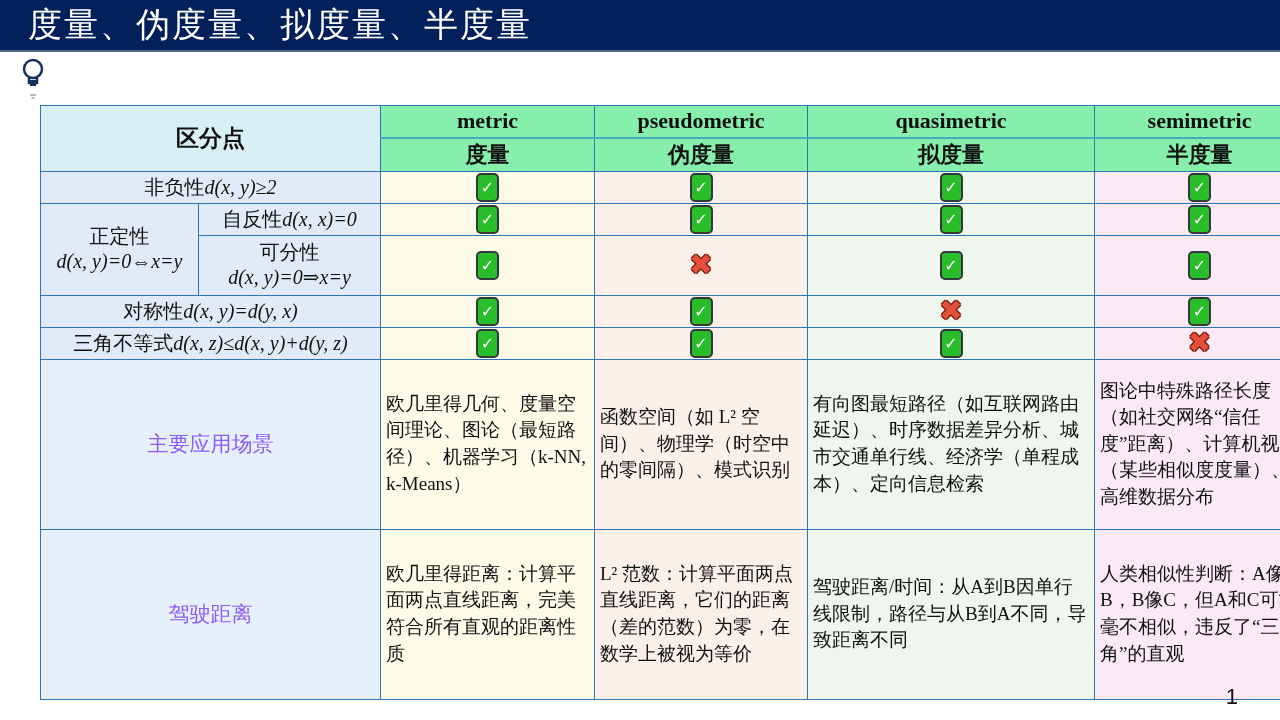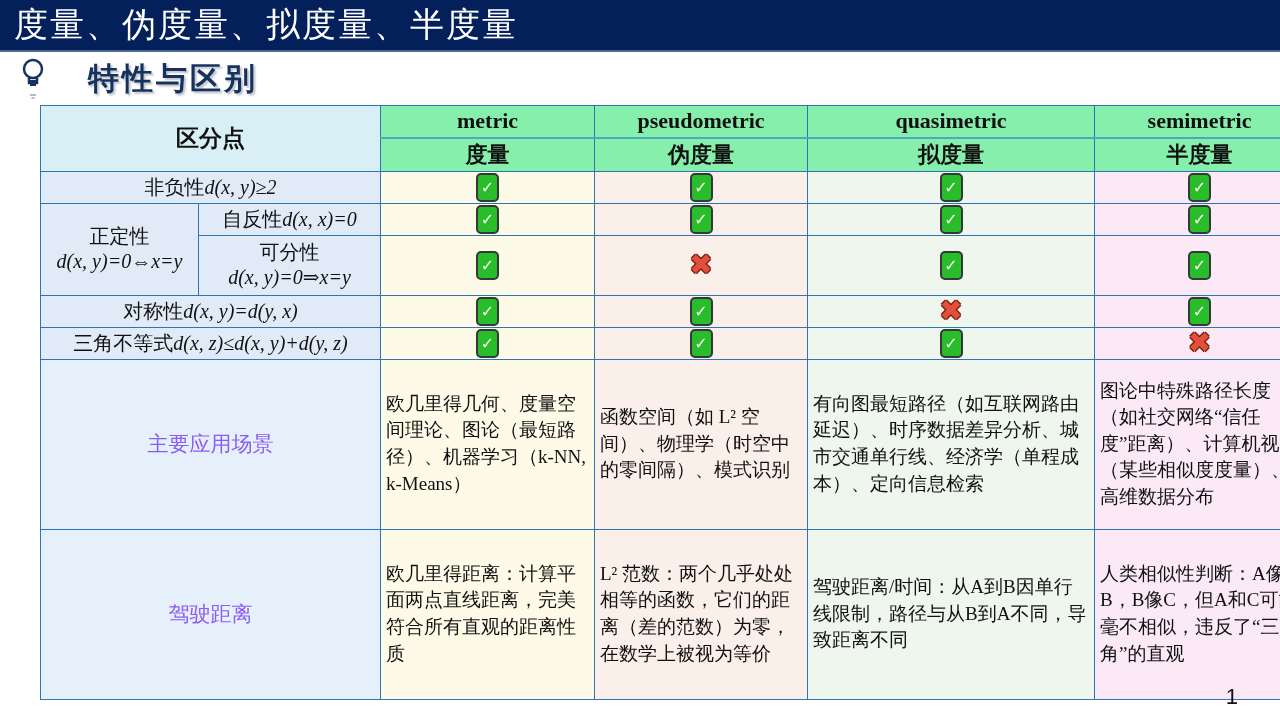--- a/index.html
+++ b/index.html
@@ -2,21 +2,21 @@
 <html><head>
 <meta charset="utf-8">
 <style>
   html,body{margin:0;padding:0;background:#fff;}
   body{font-family:"Liberation Serif","DejaVu Serif",serif;}
   .slide{position:relative;width:1280px;height:720px;background:#ffffff;overflow:hidden;}
 
   
   .banner{position:absolute;left:0;top:0;width:1280px;height:52px;background:#04205A;
           border-bottom:2px solid #51688F;box-sizing:border-box;display:flex;align-items:center;}
-  .banner-title{color:#ffffff;font-size:34px;letter-spacing:2px;padding-left:14px;font-weight:400;}
+  .banner-title{color:#ffffff;font-size:34px;letter-spacing:2px;padding-left:28px;font-weight:400;}
 
   
   .section-head{position:absolute;left:18px;top:56px;height:46px;display:flex;align-items:center;}
   .bulb{width:30px;height:44px;margin-right:40px;}
   .section-title{font-family:"Liberation Sans","DejaVu Sans",sans-serif;font-weight:900;
                  color:#15325F;font-size:31px;letter-spacing:3px;
                  text-shadow:2px 2px 2px rgba(120,120,140,.45);}
 
   
   table.cmp{position:absolute;left:8px;top:105px;width:1264px;border-collapse:collapse;table-layout:fixed;margin-left:32px;}
@@ -60,21 +60,20 @@
 
   <div class="section-head">
     <svg class="bulb" viewBox="0 0 30 44">
       <circle cx="15" cy="12" r="9" fill="none" stroke="#15325F" stroke-width="2.5"></circle>
       <path d="M11 21 L11 26 L19 26 L19 21" fill="none" stroke="#15325F" stroke-width="2.5"></path>
       <line x1="11" y1="24" x2="19" y2="24" stroke="#15325F" stroke-width="2"></line>
       <line x1="12" y1="28" x2="18" y2="28" stroke="#15325F" stroke-width="2"></line>
       <line x1="12" y1="38" x2="18" y2="38" stroke="#9AA3AE" stroke-width="1.5"></line>
       <line x1="13.5" y1="41" x2="16.5" y2="41" stroke="#9AA3AE" stroke-width="1.5"></line>
     </svg>
-    <div class="section-title">特性与区别</div>
   </div>
 
   <table class="cmp">
     <colgroup>
       <col style="width:158px">
         <col style="width:182px">
       <col style="width:214px">
         <col style="width:213px">
       <col style="width:287px">
         <col style="width:210px">
@@ -146,21 +145,21 @@
       <td class="seclabel" colspan="2">主要应用场景</td>
       <td class="txtcell c0">欧几里得几何、度量空间理论、图论（最短路径）、机器学习（k-NN, k-Means）</td>
       <td class="txtcell c1">函数空间（如 L² 空间）、物理学（时空中的零间隔）、模式识别</td>
       <td class="txtcell c2">有向图最短路径（如互联网路由延迟）、时序数据差异分析、城市交通单行线、经济学（单程成本）、定向信息检索</td>
       <td class="txtcell c3">图论中特殊路径长度（如社交网络“信任度”距离）、计算机视觉（某些相似度度量）、高维数据分布</td>
     </tr>
 
     <tr style="height:170px">
       <td class="seclabel" colspan="2">驾驶距离</td>
       <td class="txtcell c0">欧几里得距离：计算平面两点直线距离，完美符合所有直观的距离性质</td>
-      <td class="txtcell c1">L² 范数：两个几乎处处相等的函数，它们的距离（差的范数）为零，在数学上被视为等价</td>
+      <td class="txtcell c1">L² 范数：计算平面两点直线距离，它们的距离（差的范数）为零，在数学上被视为等价</td>
       <td class="txtcell c2">驾驶距离/时间：从A到B因单行线限制，路径与从B到A不同，导致距离不同</td>
       <td class="txtcell c3">人类相似性判断：A像B，B像C，但A和C可能毫不相似，违反了“三角”的直观</td>
     </tr>
   </tbody>
     </table>
 
   <div class="page-num">1</div>
 </div>
 
 </body></html>

